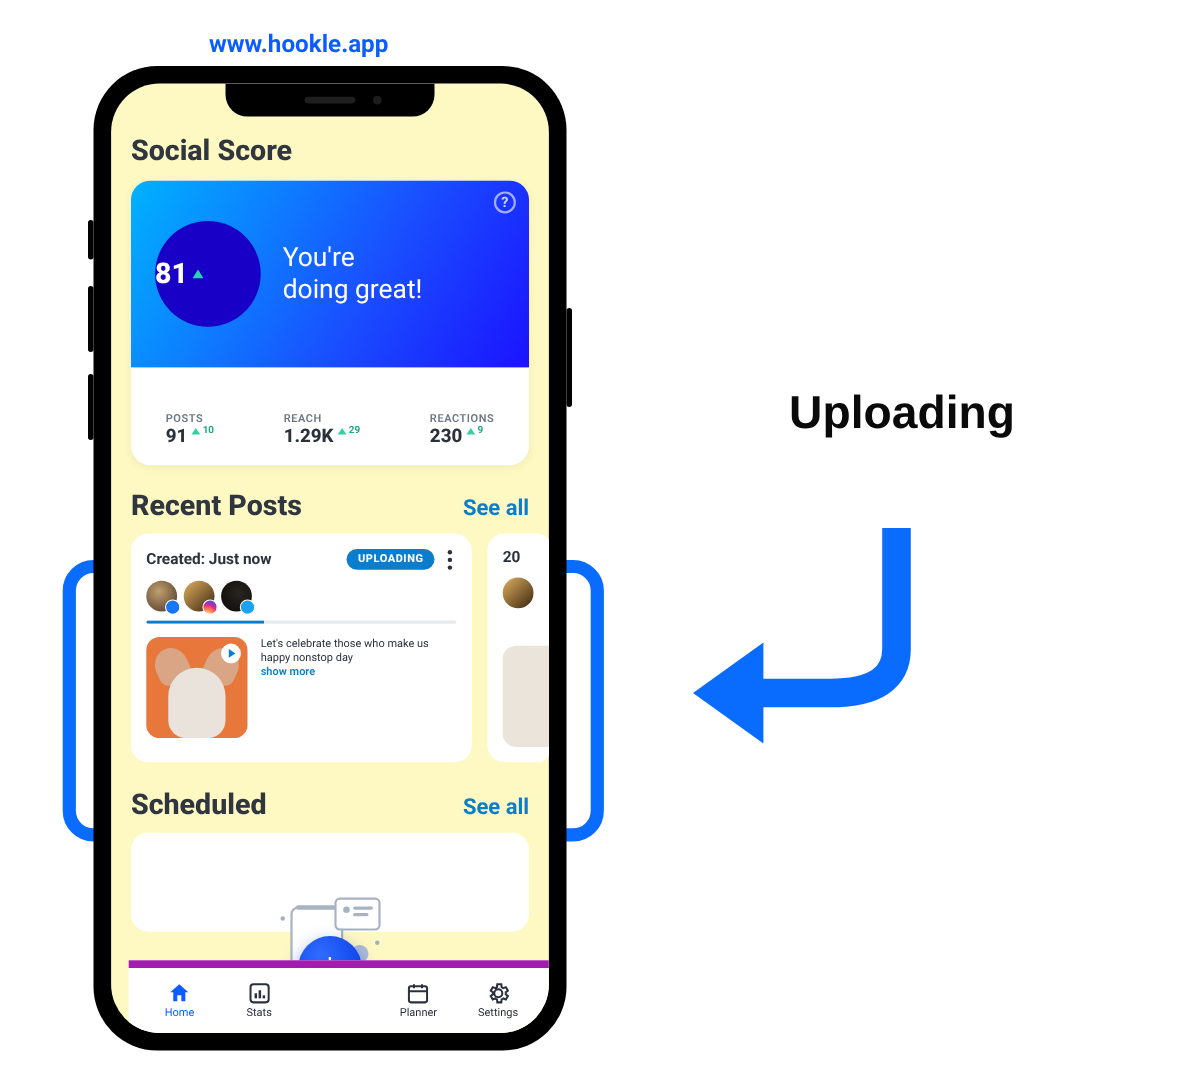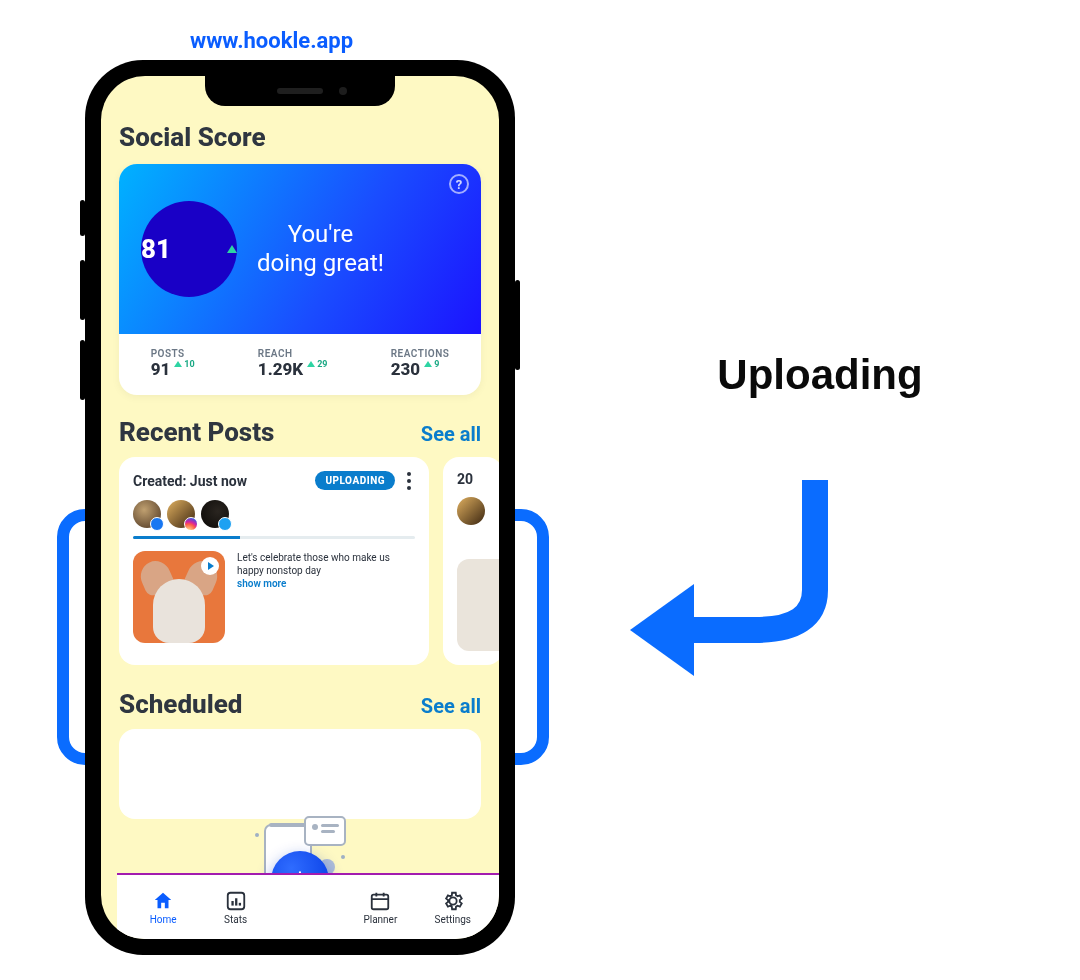--- a/index.html
+++ b/index.html
@@ -142,43 +142,43 @@
     border: 2px solid rgba(255,255,255,0.6);
     border-radius: 50%;
     color: rgba(255,255,255,0.8);
     font-size: 13px;
     font-weight: 700;
     display: flex; align-items: center; justify-content: center;
   }
   .score-circle {
     width: 96px; height: 96px; border-radius: 50%;
     background: #1900c6;
-    display: flex; align-items: center; justify-content: space-between;
+    display: flex; align-items: center; justify-content: flex-start;
     color: #fff; font-size: 26px; font-weight: 800;
     gap: 4px;
   }
   .score-msg {
     color: #fff;
     font-size: 24px;
     font-weight: 400;
     margin-left: 20px;
     line-height: 1.2;
-    text-align: center;
   }
   .tri-up {
     width: 0; height: 0;
     border-left: 5px solid transparent;
     border-right: 5px solid transparent;
     border-bottom: 8px solid #2dd4a3;
     display: inline-block;
   }
   .stats-row {
     display: flex;
     justify-content: space-around;
     padding: 14px 0 16px;
+    margin-top: 28px;
   }
   .stat {
     text-align: left;
   }
   .stat-label {
     font-size: 10px;
     color: #6b7785;
     letter-spacing: 0.5px;
     font-weight: 600;
   }
@@ -382,21 +382,21 @@
   .bottom-nav {
     position: absolute;
     bottom: 0;
     left: 16px; right: 0;
     height: 66px;
     background: #ffffff;
     display: flex;
     justify-content: space-around;
     align-items: center;
     padding: 0 10px;
-    border-top: 2px solid #a21caf;
+    border-top: 7px solid #a21caf;
   }
   .nav-item {
     display: flex;
     flex-direction: column;
     align-items: center;
     gap: 2px;
     width: 62px;
     font-size: 10px;
     color: #2a313c;
   }

